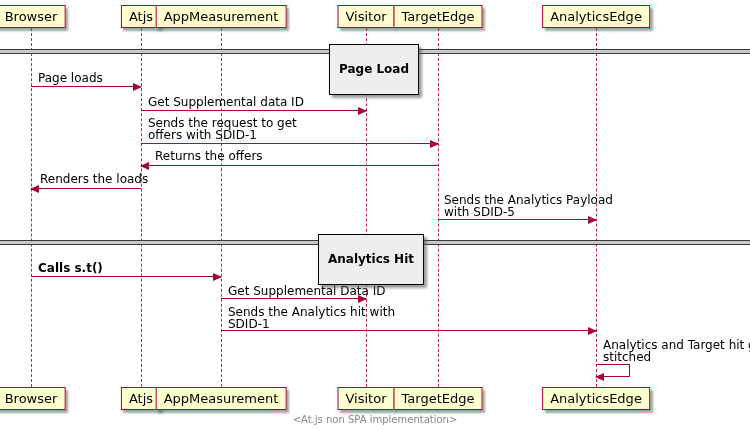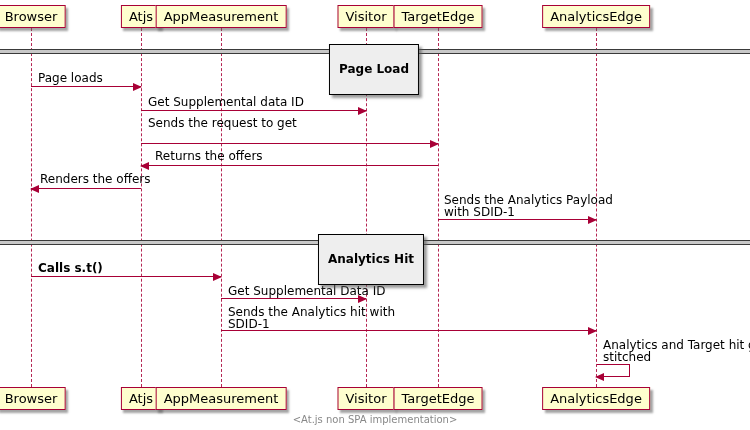--- a/index.html
+++ b/index.html
@@ -70,32 +70,33 @@
   <div class="divider-band" style="top:240px;"></div>
 
   <div class="msg" style="left:38px;top:72px;">Page loads</div>
   <div class="arrow right" style="left:31px;top:86px;width:110px;"></div>
 
   <div class="msg" style="left:148px;top:96px;">Get Supplemental data ID</div>
   <div class="arrow right" style="left:141px;top:110px;width:225px;"></div>
 
   <div class="msg" style="left:148px;top:117px;">
     <span>Sends the request to get</span>
+    <span>offers with SDID-1</span>
   </div>
   <div class="arrow right" style="left:141px;top:143px;width:297px;"></div>
 
   <div class="msg" style="left:155px;top:150px;">Returns the offers</div>
   <div class="arrow left" style="left:141px;top:165px;width:297px;"></div>
 
-  <div class="msg" style="left:40px;top:173px;">Renders the offers</div>
+  <div class="msg" style="left:40px;top:173px;">Renders the loads</div>
   <div class="arrow left" style="left:31px;top:188px;width:110px;"></div>
 
   <div class="msg" style="left:444px;top:194px;">
     <span>Sends the Analytics Payload</span>
-    <span>with SDID-1</span>
+    <span>with SDID-5</span>
   </div>
   <div class="arrow right" style="left:438px;top:219px;width:158px;"></div>
 
   <div class="msg" style="left:38px;top:262px;font-weight:bold;">Calls s.t()</div>
   <div class="arrow right" style="left:31px;top:276px;width:190px;"></div>
 
   <div class="msg" style="left:228px;top:285px;">Get Supplemental Data ID</div>
   <div class="arrow right" style="left:221px;top:298px;width:145px;"></div>
 
   <div class="msg" style="left:228px;top:306px;">

